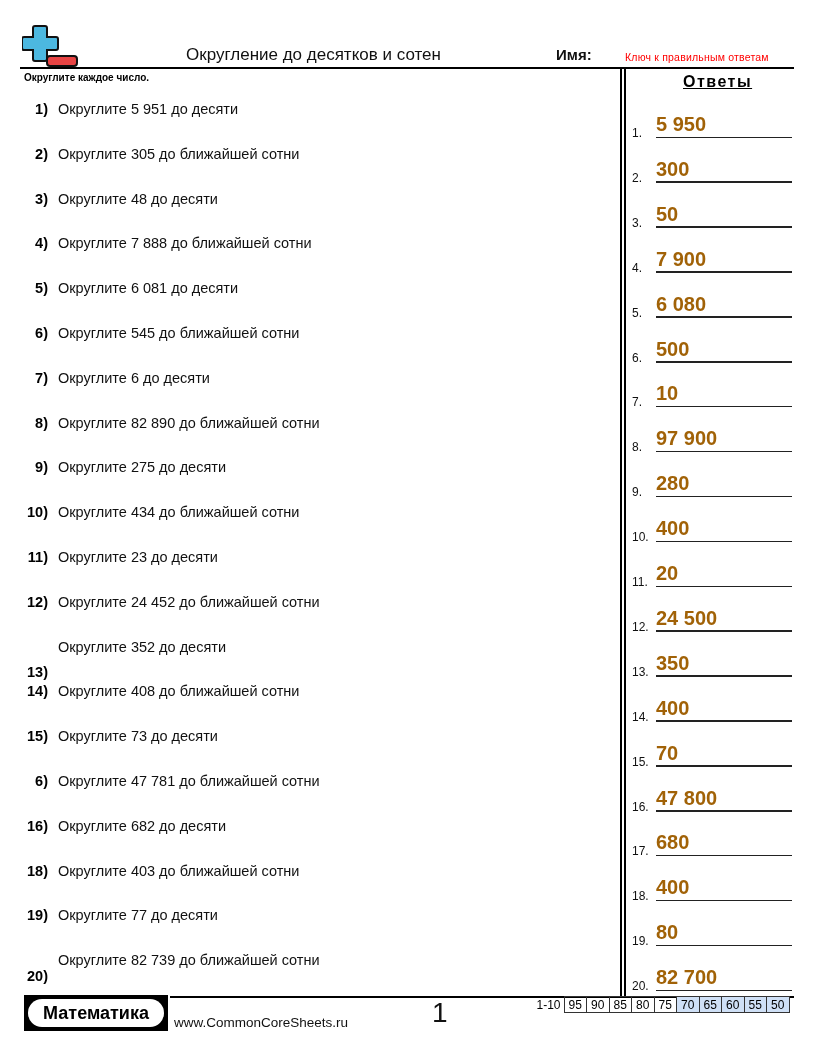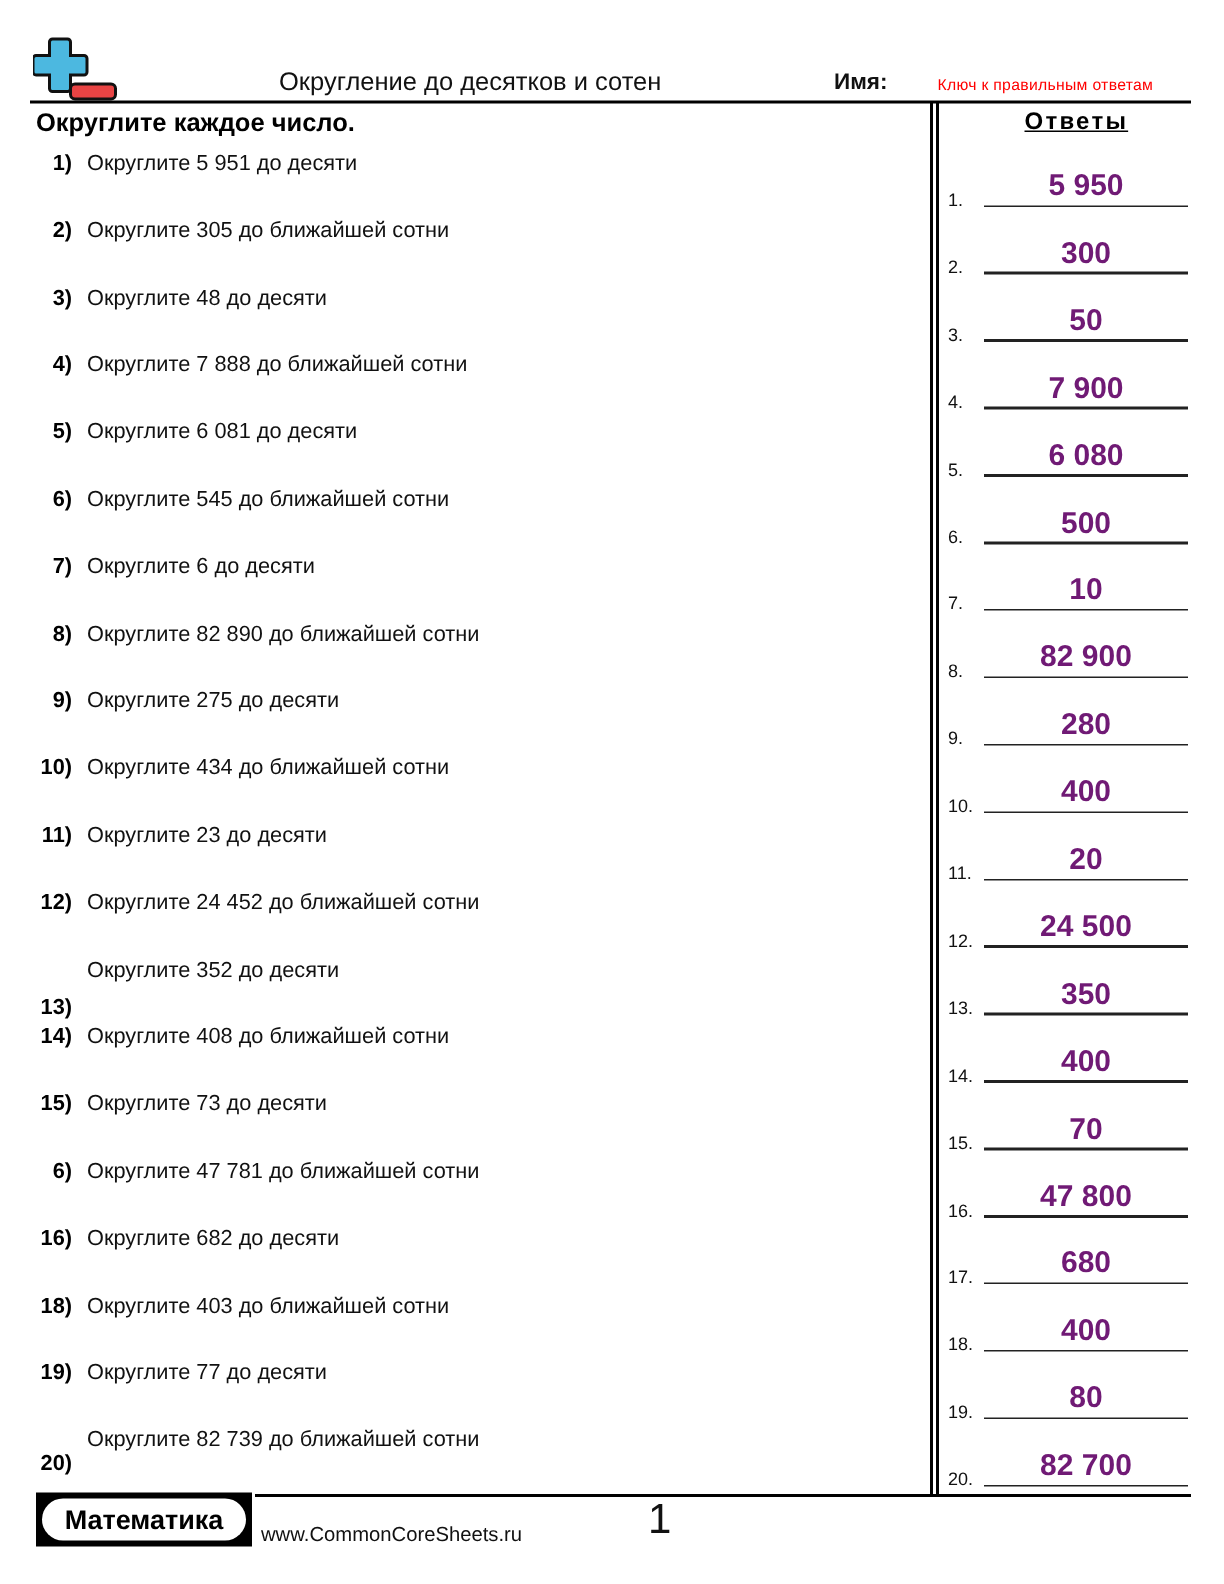--- a/index.html
+++ b/index.html
@@ -5,35 +5,35 @@
     * { margin: 0; padding: 0; box-sizing: border-box; }
     html, body { width: 816px; height: 1056px; background: #ffffff; overflow: hidden; }
     body { position: relative; font-family: "Liberation Sans", "DejaVu Sans", sans-serif; color: #000; }
 
     .logo { position: absolute; left: 22px; top: 24px; width: 58px; height: 44px; }
     .title { position: absolute; left: 186px; top: 45px; font-size: 17px; color: #111; }
     .name-label { position: absolute; left: 556px; top: 46px; font-size: 15px; color: #111; font-weight: bold; }
     .key-label { position: absolute; left: 625px; top: 51px; font-size: 10.5px; font-weight: normal; color: #f00; letter-spacing: 0.2px; }
     .header-rule { position: absolute; left: 20px; top: 67px; width: 774px; height: 2px; background: #000; }
 
-    .instructions { position: absolute; left: 24px; top: 72px; font-size: 17px; font-weight: bold; }
+    .instructions { position: absolute; left: 24px; top: 72px; font-size: 10px; font-weight: bold; }
 
     .divider-a { position: absolute; left: 620px; top: 68px; width: 2px; height: 928px; background: #000; }
     .divider-b { position: absolute; left: 624px; top: 68px; width: 2px; height: 928px; background: #000; }
 
     .answers-title { position: absolute; left: 683px; top: 73px; font-size: 16px; font-weight: bold; text-decoration: underline; letter-spacing: 1.5px; }
 
     .q { position: absolute; left: 0; height: 20px; font-size: 14.5px; white-space: nowrap; }
     .q .num { position: absolute; right: 768px; width: 40px; text-align: right; font-weight: bold; }
     .q .text { position: absolute; left: 58px; color: #111; }
 
     .a { position: absolute; left: 632px; width: 165px; height: 30px; }
     .a .anum { position: absolute; left: 0; bottom: 0; font-size: 12px; color: #111; }
     .a .line { position: absolute; left: 24px; bottom: 2px; width: 136px; height: 1.5px; background: #222; }
-    .a .val { position: absolute; left: 24px; width: 136px; bottom: 4px; text-align: center; font-size: 20px; font-weight: bold; color: #701a75; }
+    .a .val { position: absolute; left: 24px; width: 136px; bottom: 4px; text-align: left; font-size: 20px; font-weight: bold; color: #a16207; }
 
     .footer-rule { position: absolute; left: 170px; top: 996px; width: 624px; height: 2px; background: #000; }
     .brand-box { position: absolute; left: 24px; top: 995px; width: 144px; height: 36px; background: #000; }
     .brand-pill { position: absolute; left: 28px; top: 999px; width: 136px; height: 28px; background: #fff; border-radius: 14px; text-align: center; font-size: 18px; font-weight: bold; line-height: 28px; }
     .site { position: absolute; left: 174px; top: 1015px; font-size: 13.5px; color: #111; }
     .page-num { position: absolute; left: 432px; top: 997px; font-size: 28px; color: #111; }
 
     .score { position: absolute; left: 528px; top: 996px; border-collapse: collapse; font-size: 12px; }
     .score td { height: 16px; text-align: center; padding: 0; }
     .score td.lbl { width: 36px; text-align: right; padding-right: 3px; }
@@ -174,21 +174,21 @@
       <span class="val">500</span>
     </div>
     <div class="a" style="top: 379.4px;">
       <span class="anum">7.</span>
       <div class="line"></div>
       <span class="val">10</span>
     </div>
     <div class="a" style="top: 424.3px;">
       <span class="anum">8.</span>
       <div class="line"></div>
-      <span class="val">82 900</span>
+      <span class="val">97 900</span>
     </div>
     <div class="a" style="top: 469.2px;">
       <span class="anum">9.</span>
       <div class="line"></div>
       <span class="val">280</span>
     </div>
     <div class="a" style="top: 514.1px;">
       <span class="anum">10.</span>
       <div class="line"></div>
       <span class="val">400</span>
@@ -246,14 +246,27 @@
   </div>
 
 <div class="footer-rule"></div>
 <div class="brand-box"></div>
 <div class="brand-pill">Математика</div>
 <div class="site">www.CommonCoreSheets.ru</div>
 <div class="page-num">1</div>
 
 <table class="score">
   <tbody id="score-body">
+      <tr>
+        <td class="lbl">1-10</td>
+        <td class="cell">95</td>
+        <td class="cell">90</td>
+        <td class="cell">85</td>
+        <td class="cell">80</td>
+        <td class="cell">75</td>
+        <td class="cell hl">70</td>
+        <td class="cell hl">65</td>
+        <td class="cell hl">60</td>
+        <td class="cell hl">55</td>
+        <td class="cell hl">50</td>
+      </tr>
     </tbody>
 </table>
 
 </body></html>

